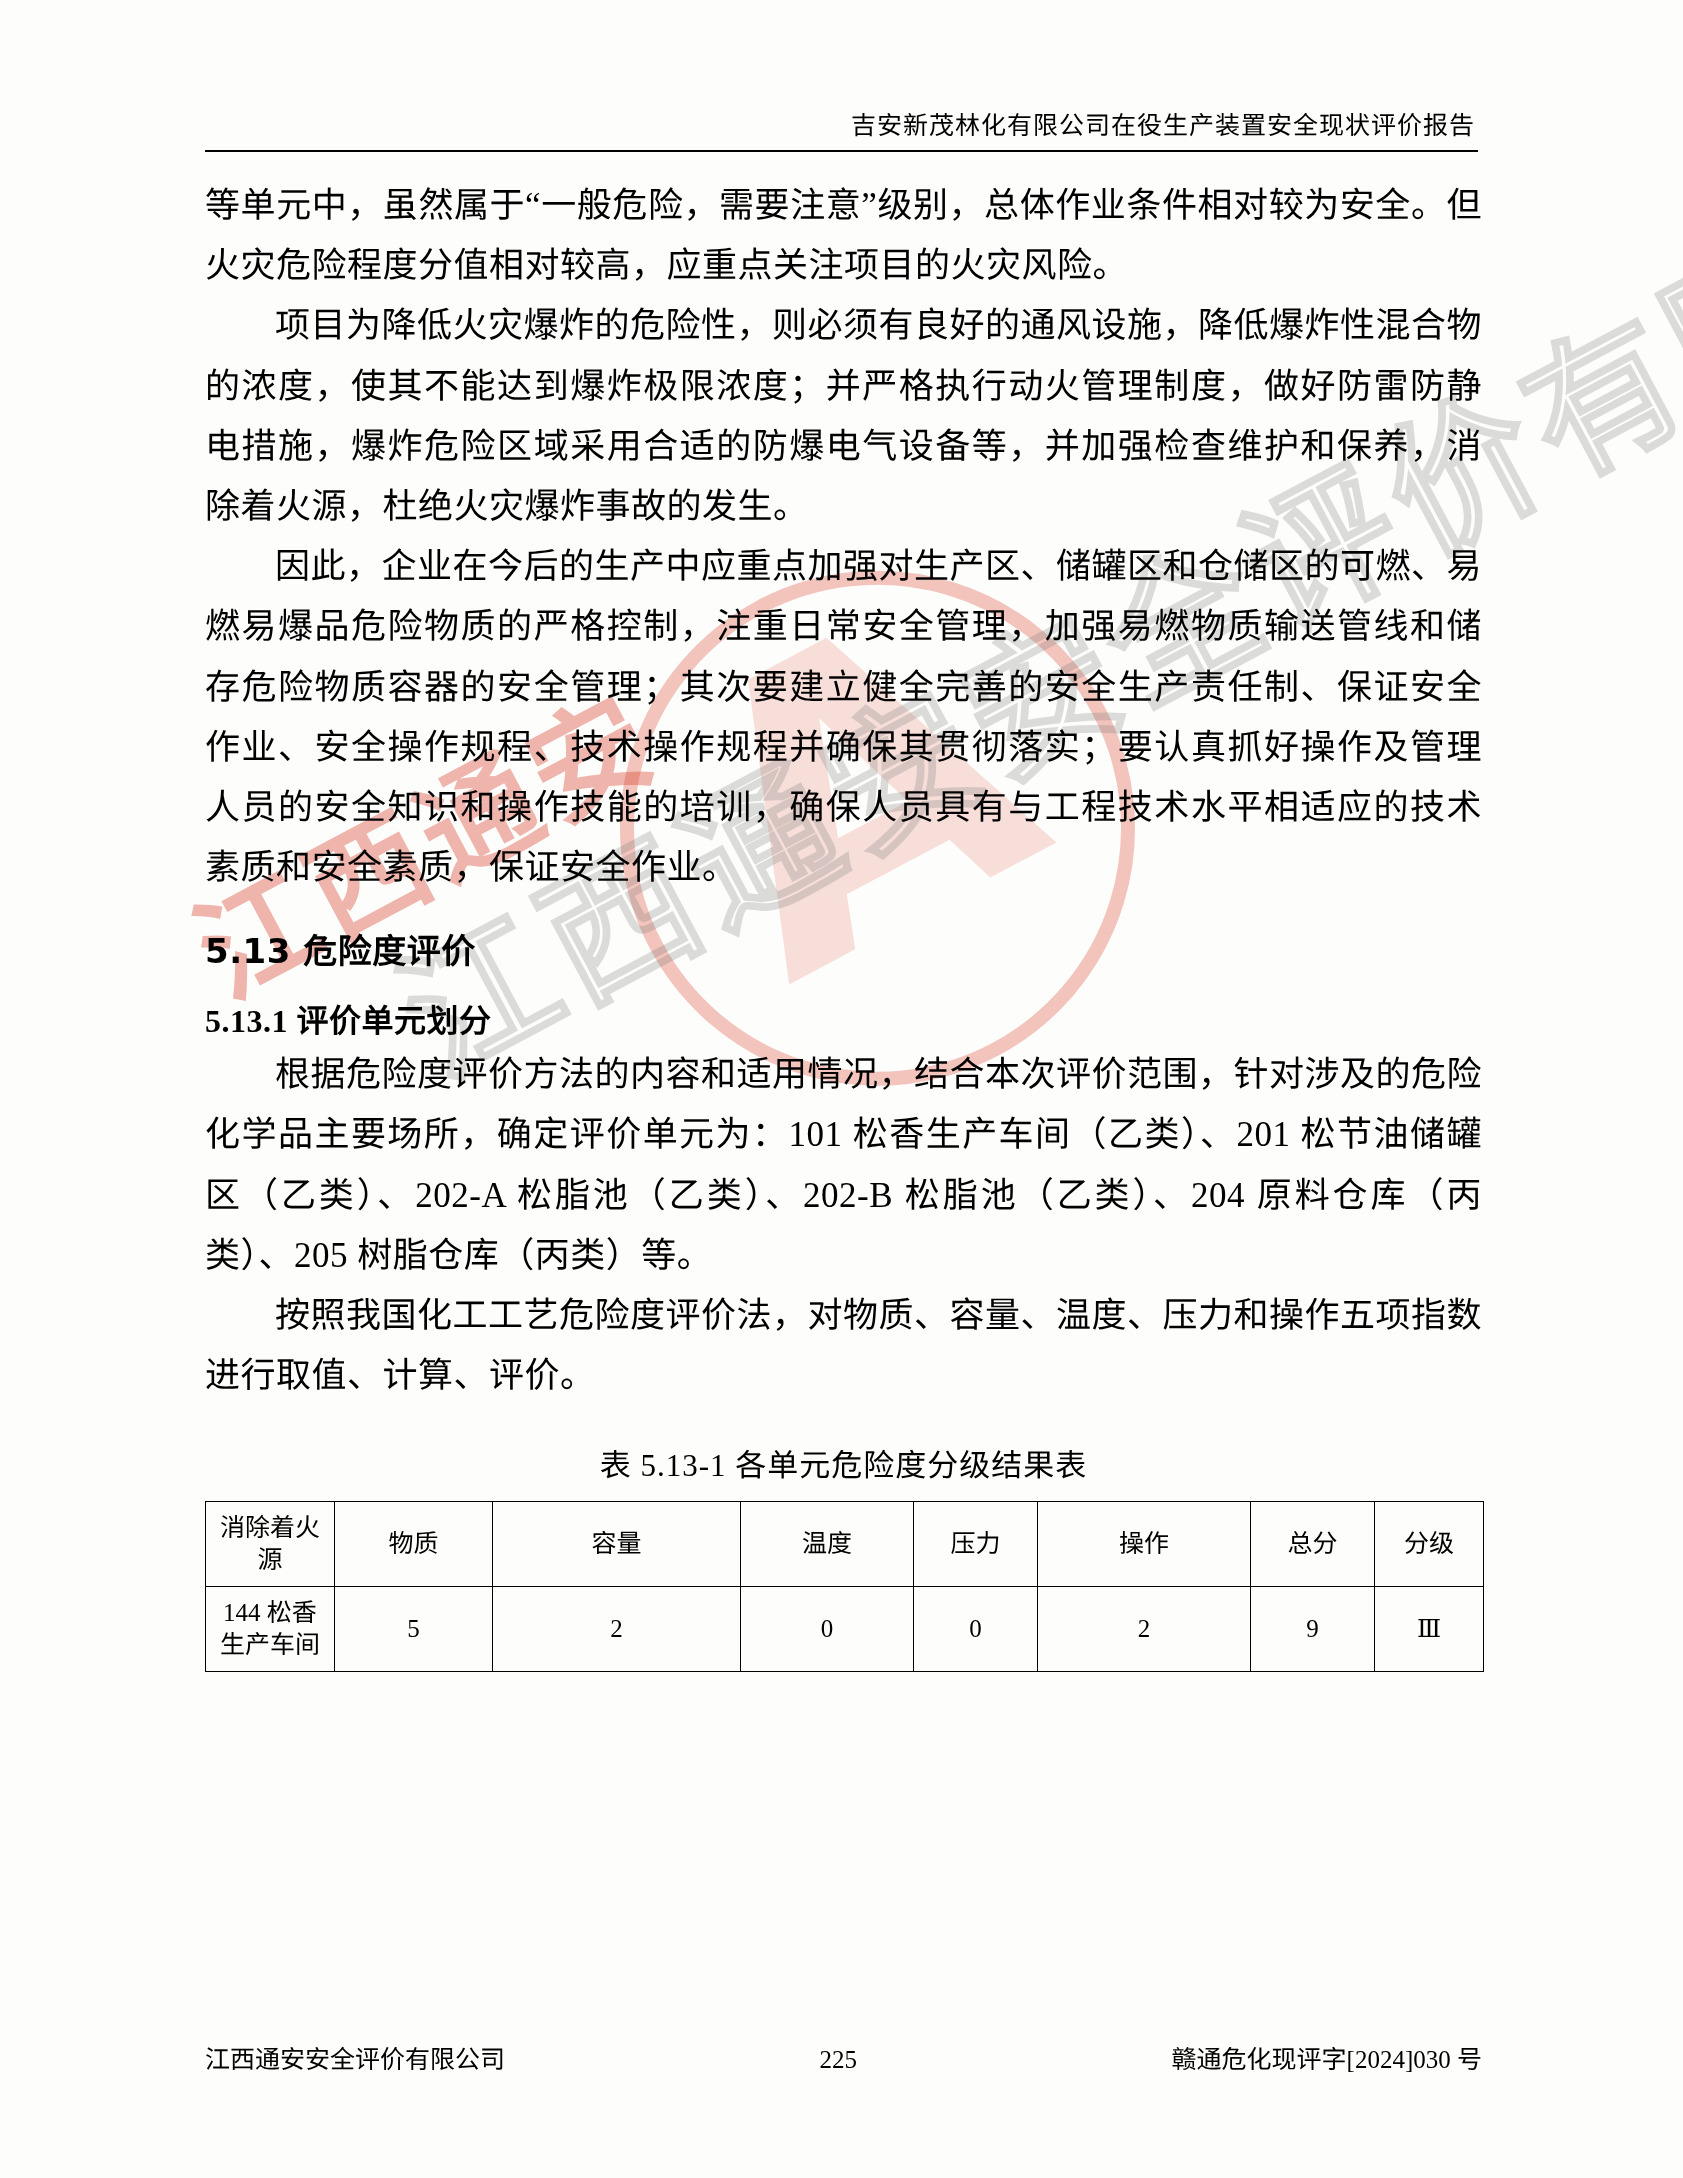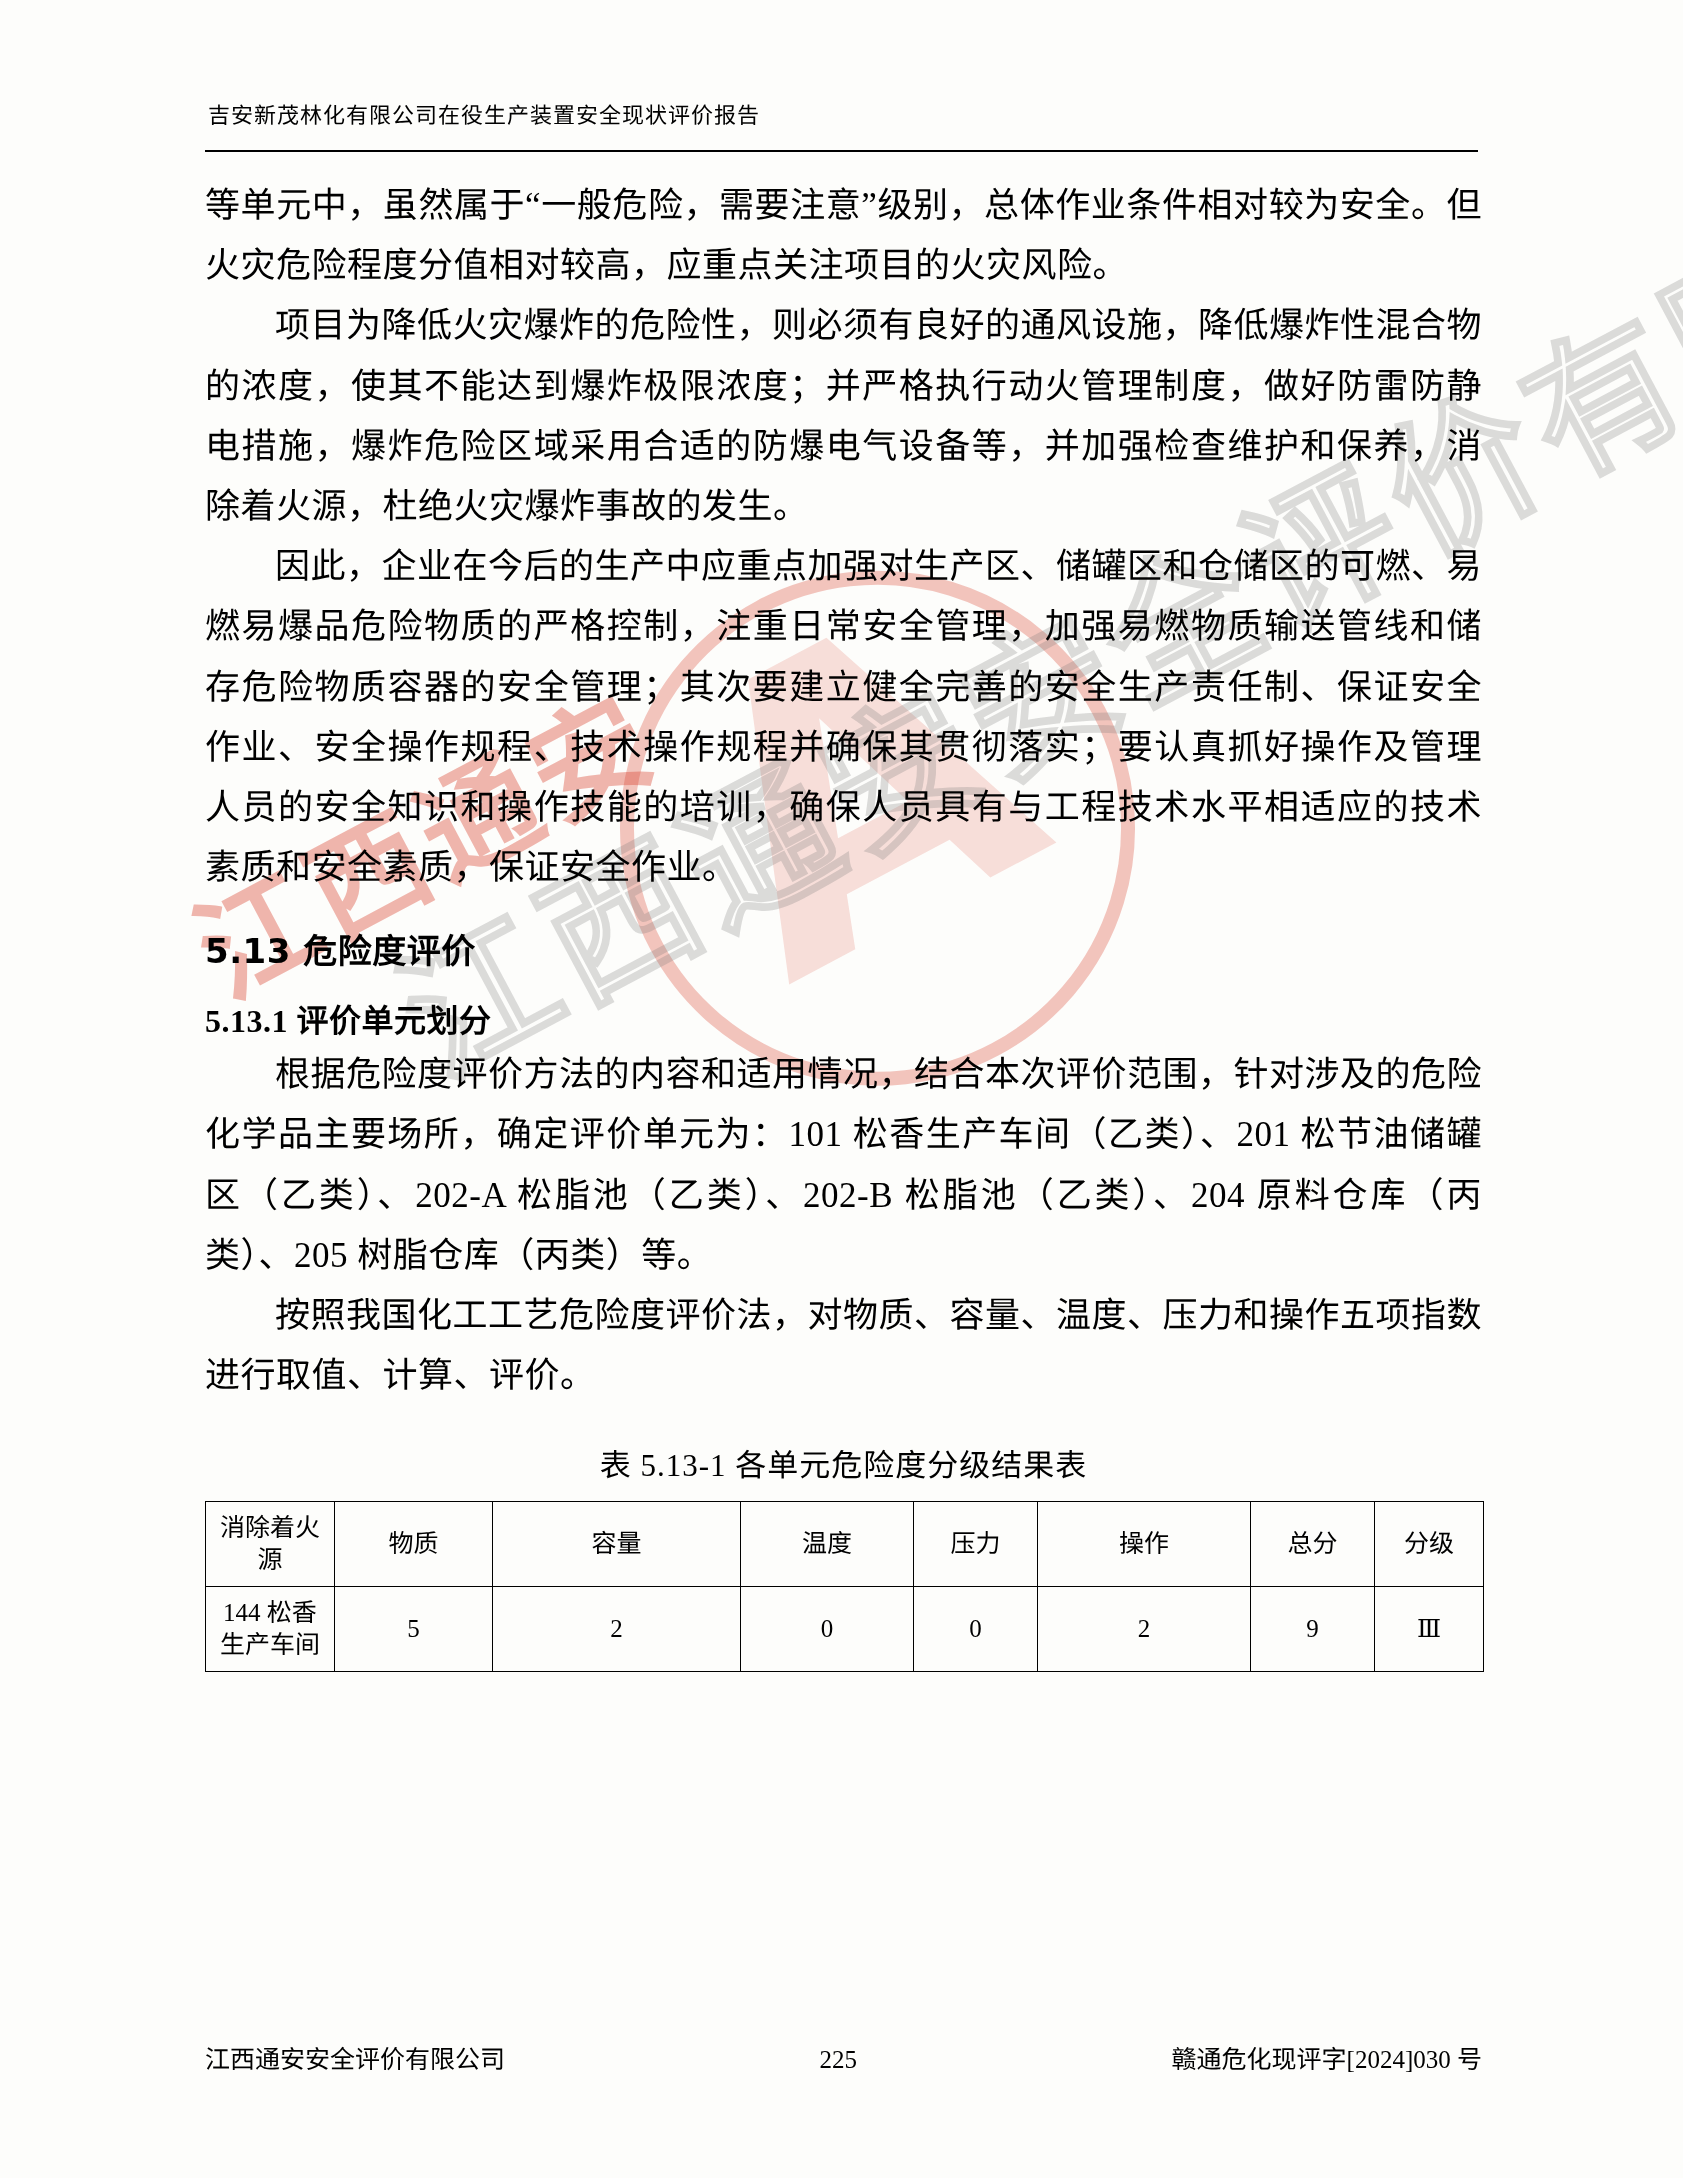--- a/index.html
+++ b/index.html
@@ -86,24 +86,24 @@
   }
 
   
   .content {
     position: relative;
     z-index: 2;
   }
   .hdr {
     position: absolute;
     left: 208px;
-    top: 97px;
+    top: 105px;
     width: 1267px;
-    text-align: left;
-    font-size: 22px;
+    text-align: right;
+    font-size: 25px;
     letter-spacing: 1px;
   }
   .hdr-rule {
     position: absolute;
     left: 205px;
     top: 150px;
     width: 1273px;
     height: 2px;
     background: #000;
   }

